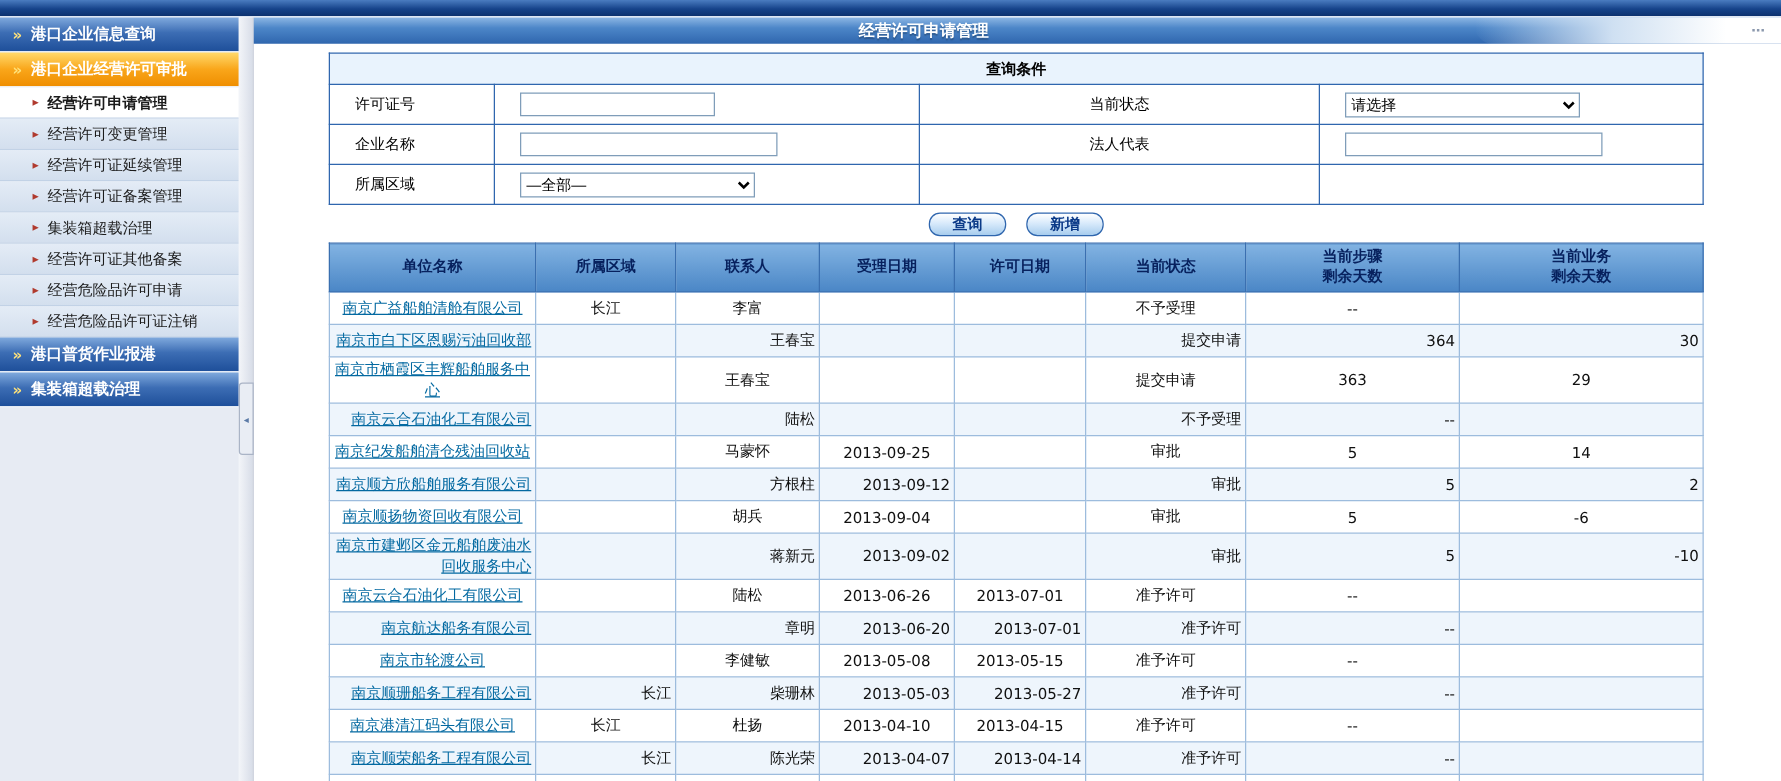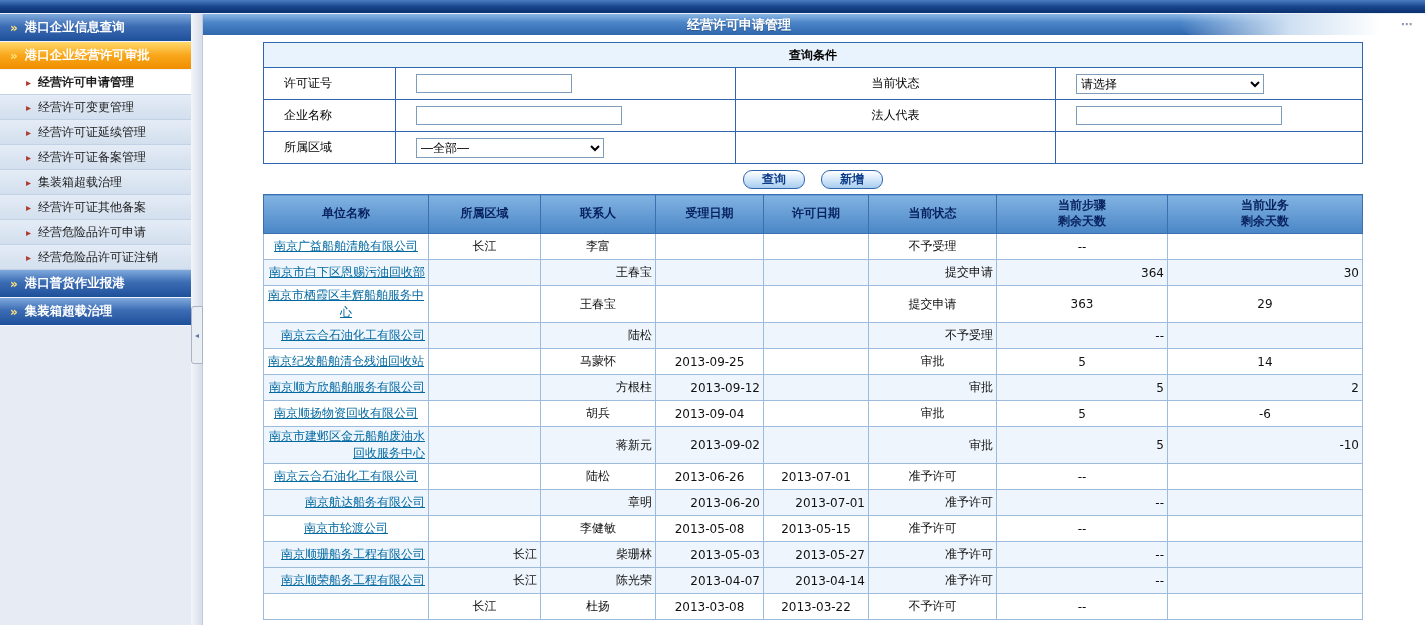--- a/index.html
+++ b/index.html
@@ -312,20 +312,30 @@
               <tr class="alt">
                 <td class="name-cell"><a href="#">南京顺珊船务工程有限公司</a></td>
                 <td>长江</td>
                 <td>柴珊林</td>
                 <td>2013-05-03</td>
                 <td>2013-05-27</td>
                 <td>准予许可</td>
                 <td>--</td>
                 <td></td>
               </tr>
+              <tr>
+                <td class="name-cell"><a href="#">南京港清江码头有限公司</a></td>
+                <td>长江</td>
+                <td>杜扬</td>
+                <td>2013-04-10</td>
+                <td>2013-04-15</td>
+                <td>准予许可</td>
+                <td>--</td>
+                <td></td>
+              </tr>
               <tr class="alt">
                 <td class="name-cell"><a href="#">南京顺荣船务工程有限公司</a></td>
                 <td>长江</td>
                 <td>陈光荣</td>
                 <td>2013-04-07</td>
                 <td>2013-04-14</td>
                 <td>准予许可</td>
                 <td>--</td>
                 <td></td>
               </tr>

